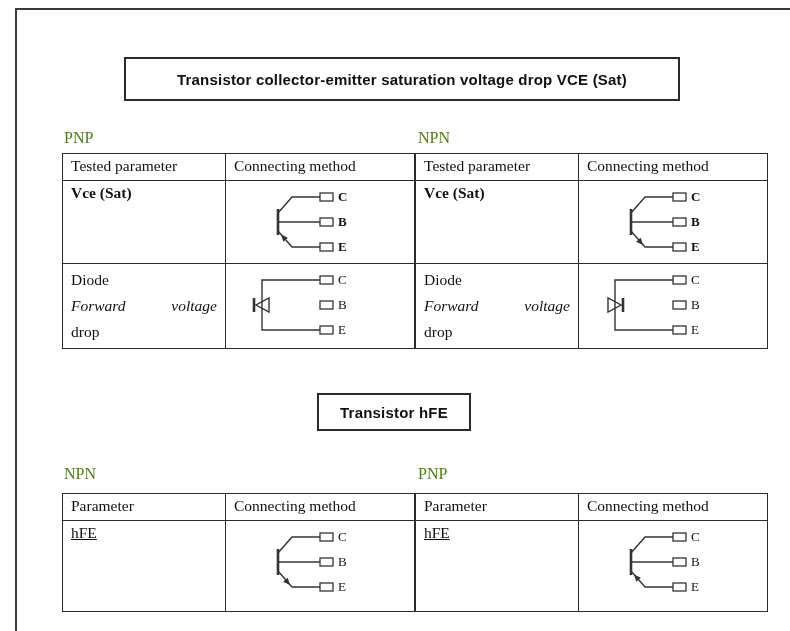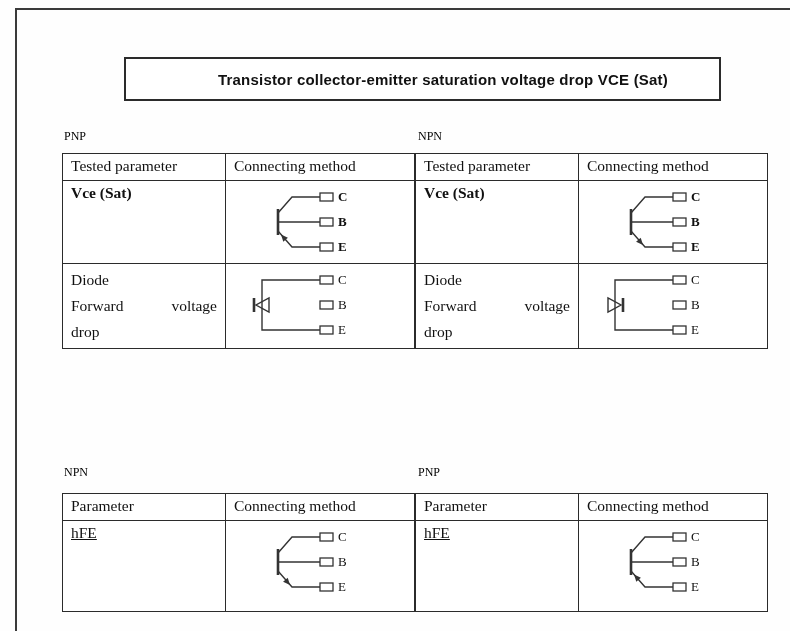--- a/index.html
+++ b/index.html
@@ -13,53 +13,53 @@
     border-left:2px solid #3a3a3a; border-top:2px solid #3a3a3a;
   }
   .titlebox {
     position:absolute; border:2px solid #2b2b2b; background:#fff;
     display:flex; align-items:center; justify-content:center;
     font-family:"Liberation Sans", sans-serif; font-weight:bold;
     font-size:15px; color:#111; letter-spacing:0.2px;
   }
   .typelabel {
     position:absolute; font-family:"Liberation Serif", serif;
-    font-size:12px; color:#000000;
+    font-size:16px; color:#4d7c0f;
   }
   .tbl { position:absolute; }
   .tbl table { border-collapse:collapse; table-layout:fixed; background:#fff; }
   .tbl td {
     border:1.6px solid #2b2b2b; vertical-align:top;
     font-family:"Liberation Serif", serif; font-size:15.5px; color:#111;
     padding:3px 8px; overflow:hidden;
   }
   .c1 { width:146px;margin-left:42px; }
   .c2 { width:172px; }
   .hdr td { height:20px; }
   .r1 td { height:70px;font-weight:bold; }
   .r2 td { height:76px; }
   .rh td { height:84px;text-decoration:underline; }
   .method { padding:0 0 0 10px; vertical-align:middle; }
   .pline { display:block; line-height:1.68; }
-  .just { text-align:justify; text-align-last:justify; }
+  .just { text-align:justify; text-align-last:justify;font-style:italic; }
   .diag { display:block; }
   .wire { stroke:#333; fill:none; stroke-width:1.4; }
   .bar  { stroke:#333; stroke-width:2.6; }
   .term { fill:#fff; stroke:#333; stroke-width:1.3; }
   .tlabel { font-family:"Liberation Serif", serif; font-size:13px; fill:#111; }
   .arrowfill { fill:#333; stroke:none; }
 </style>
 </head>
 <body>
 
 <div class="screen">
 
   <div class="page-border"></div>
 
-  <div class="titlebox" style="left:124px; top:57px; width:552px; height:40px;padding-left:41px;">
+  <div class="titlebox" style="left:124px; top:57px; width:552px; height:40px;">
     <span>Transistor collector-emitter saturation voltage drop VCE (Sat)</span>
   </div>
 
   <div class="typelabel" style="left:64px; top:129px;">PNP</div>
   <div class="typelabel" style="left:418px; top:129px;">NPN</div>
 
   <div class="tbl" style="left:62px; top:153px;">
     <table>
       <tbody>
           <tr class="hdr">
@@ -154,20 +154,23 @@
             <text class="tlabel" x="104" y="17">C</text>
             <text class="tlabel" x="104" y="42">B</text>
             <text class="tlabel" x="104" y="67">E</text>
           </svg>
         </td>
       </tr>
     </tbody>
       </table>
   </div>
 
+  <div class="titlebox" style="left:317px; top:393px; width:150px; height:34px;">
+    <span>Transistor hFE</span>
+  </div>
 
   <div class="typelabel" style="left:64px; top:465px;">NPN</div>
   <div class="typelabel" style="left:418px; top:465px;">PNP</div>
 
   <div class="tbl" style="left:62px; top:493px;">
     <table>
       <tbody>
           <tr class="hdr">
         <td class="c1">Parameter</td>
         <td class="c2">Connecting method</td>

